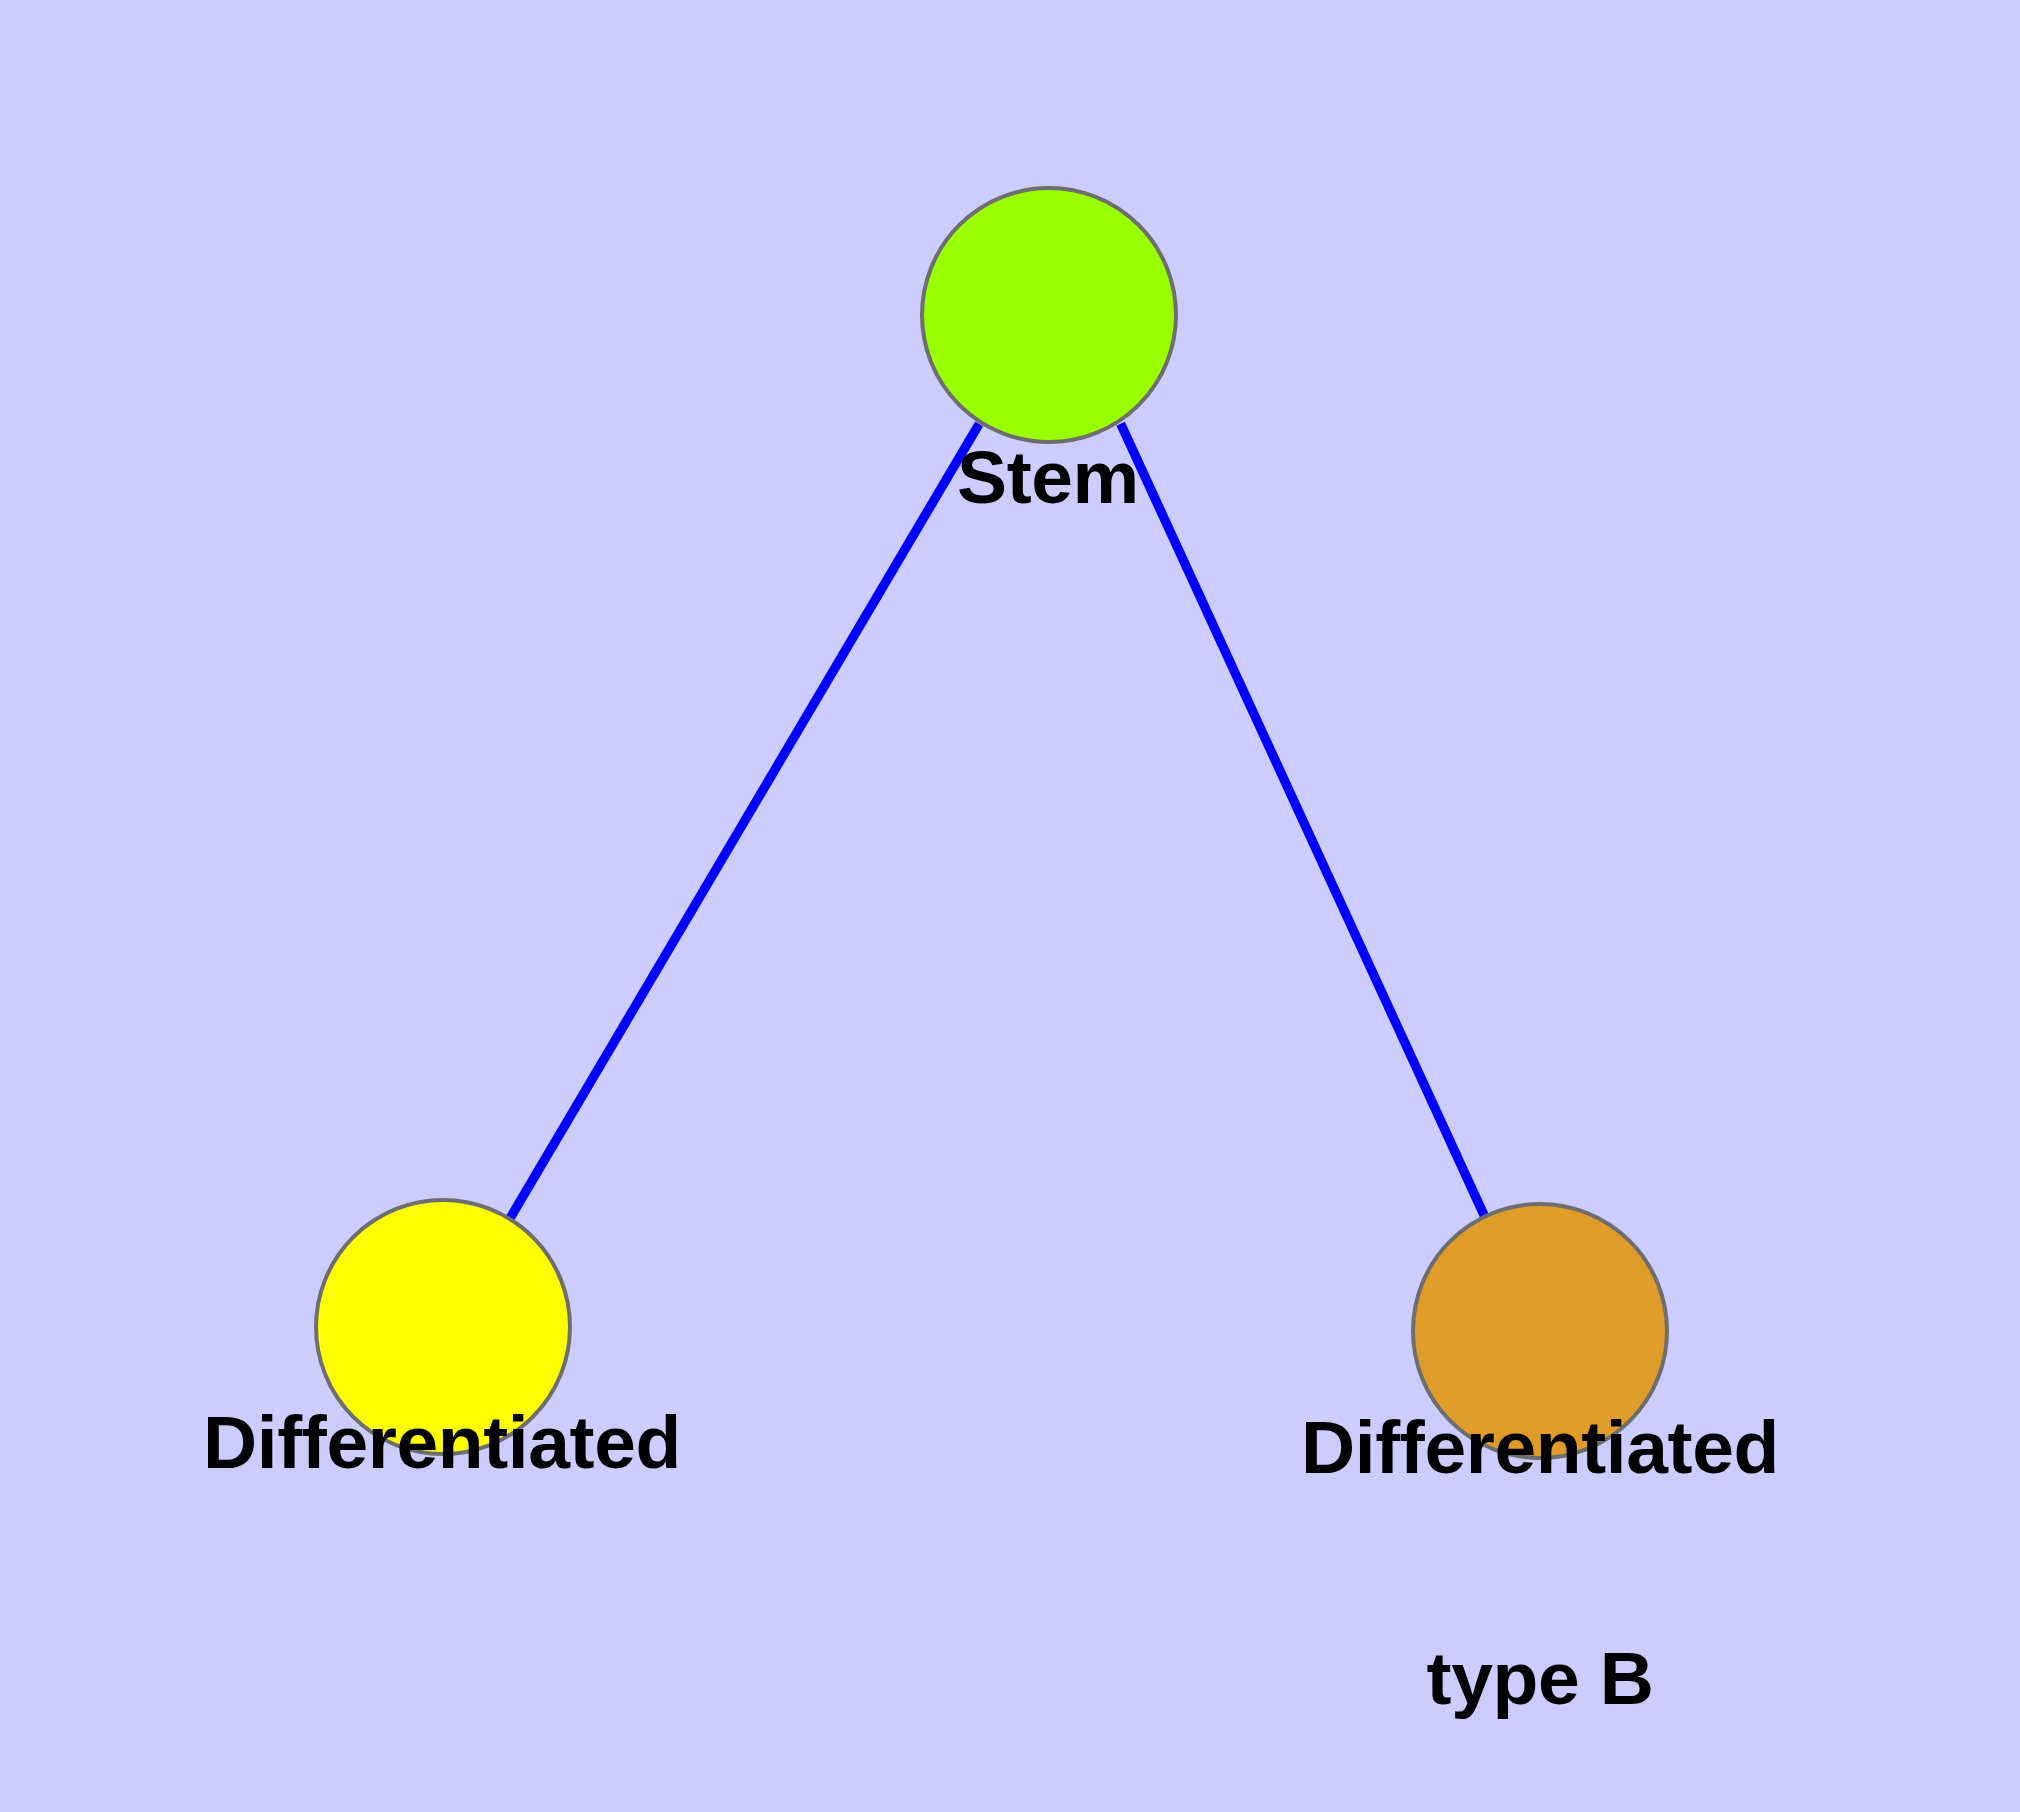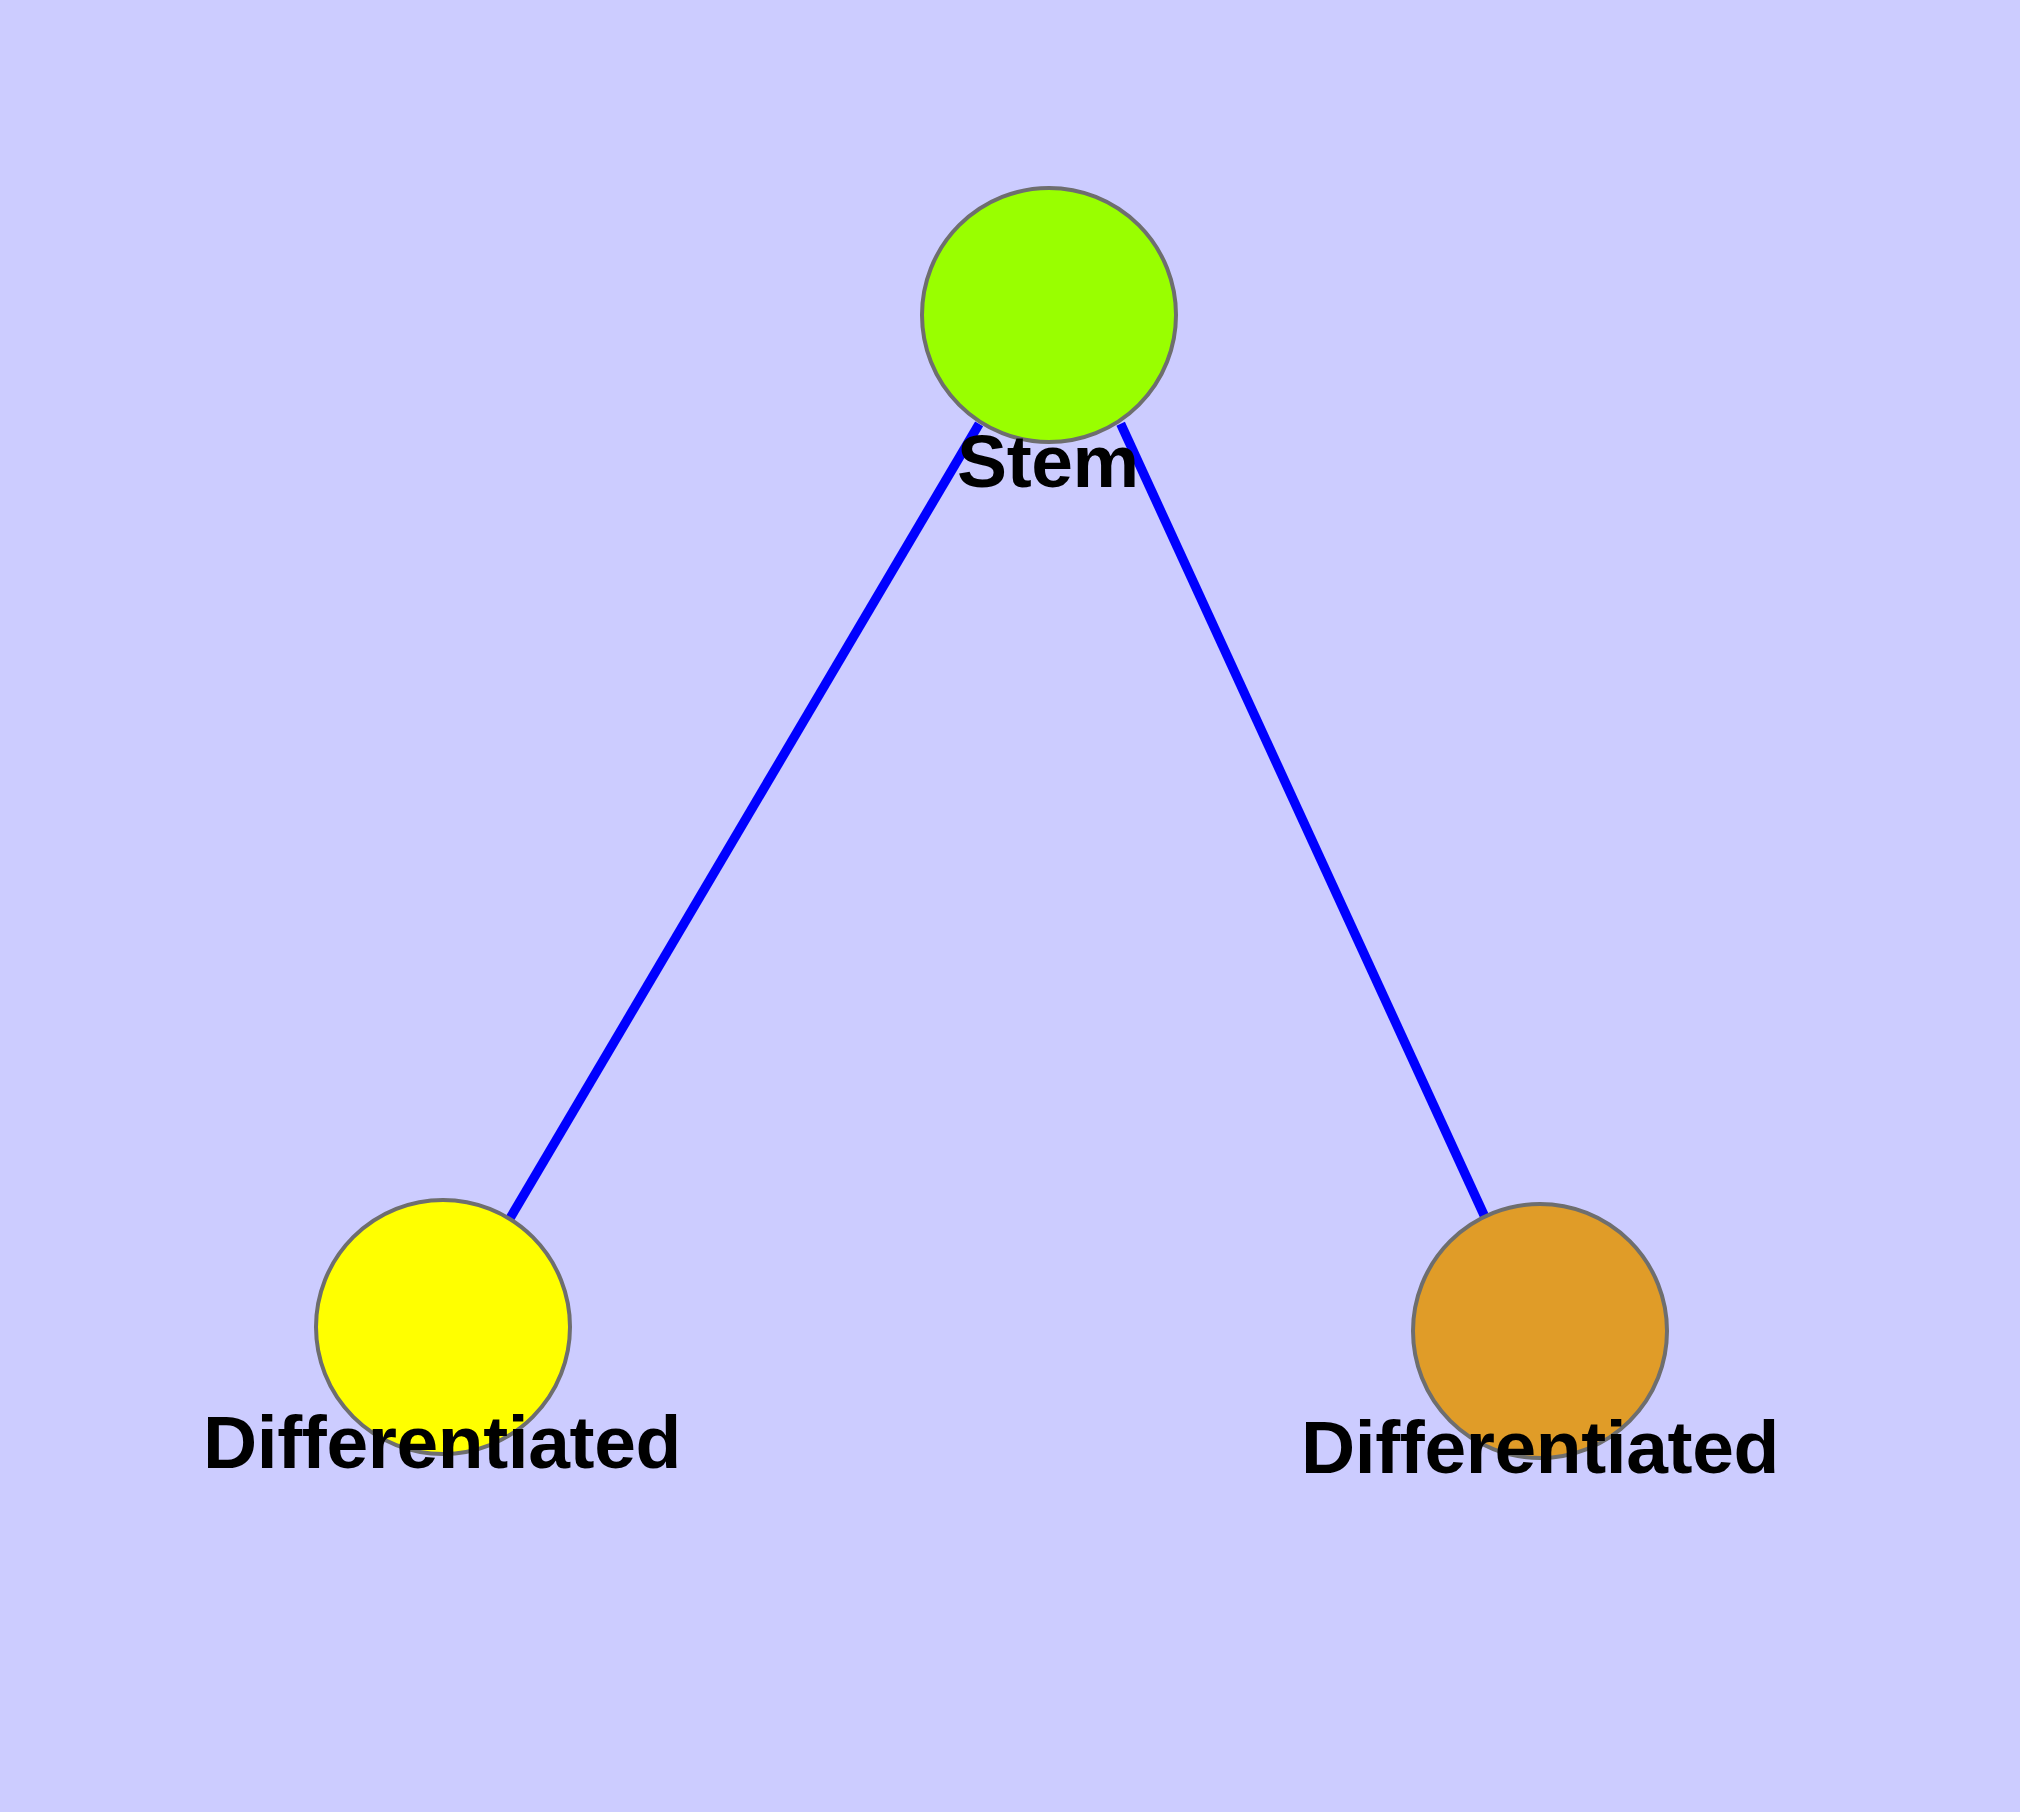--- a/index.html
+++ b/index.html
@@ -50,26 +50,27 @@
     <line x1="1155" y1="500" x2="600" y2="1440" stroke="#0000ff" stroke-width="11" stroke-linecap="butt"></line>
     <line x1="1322" y1="500" x2="1755" y2="1443" stroke="#0000ff" stroke-width="11" stroke-linecap="butt"></line>
   </svg>
 
   <div class="node" style="left:920px; top:186px; width:258px; height:258px; background:#99ff00;"></div>
 
   <div class="node" style="left:314px; top:1198px; width:258px; height:258px; background:#ffff00;"></div>
 
   <div class="node" style="left:1411px; top:1202px; width:258px; height:258px; background:#e09c28;"></div>
 
-  <div class="node-label" style="left:709px; top:268px; width:678px;">
+  <div class="node-label" style="left:709px; top:284px; width:678px;">
     <div>Stem</div>
   </div>
 
   <div class="node-label" style="left:103px; top:1249px; width:678px;">
     <div>Differentiated</div>
   </div>
 
   <div class="node-label" style="left:1201px; top:1254px; width:678px;">
     <div>Differentiated</div>
+    <div>type B</div>
   </div>
 
 </div>
 
 
 </body></html>

